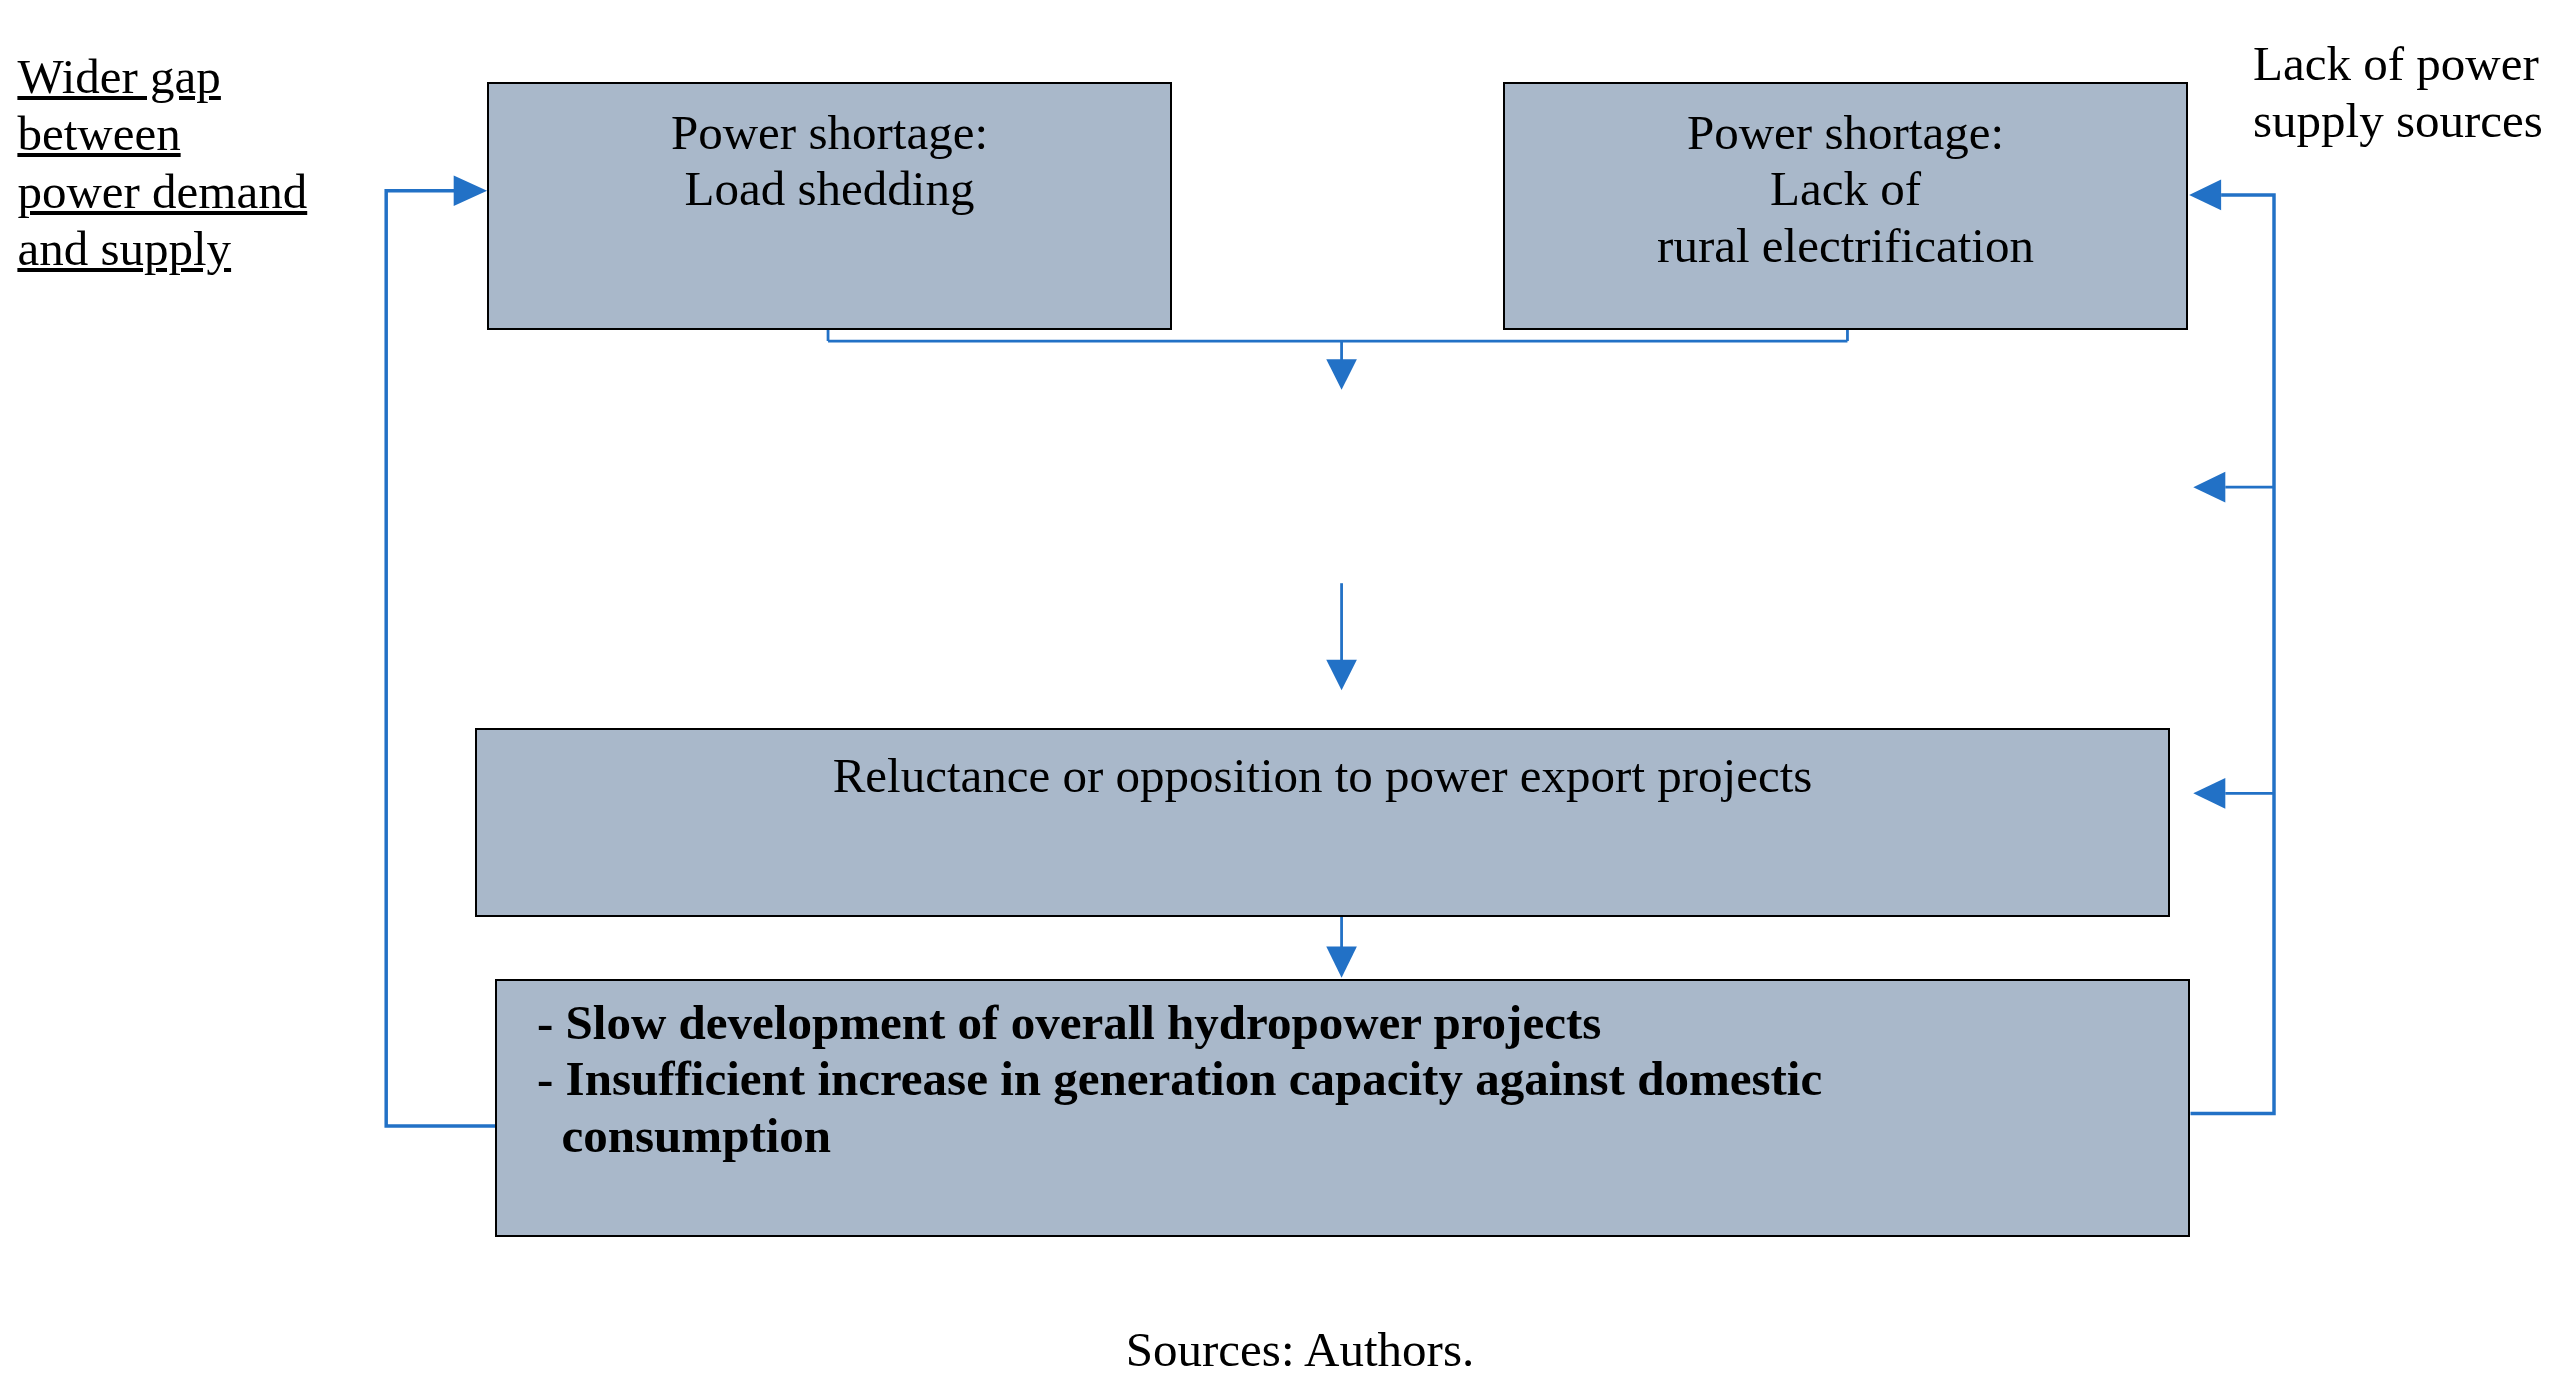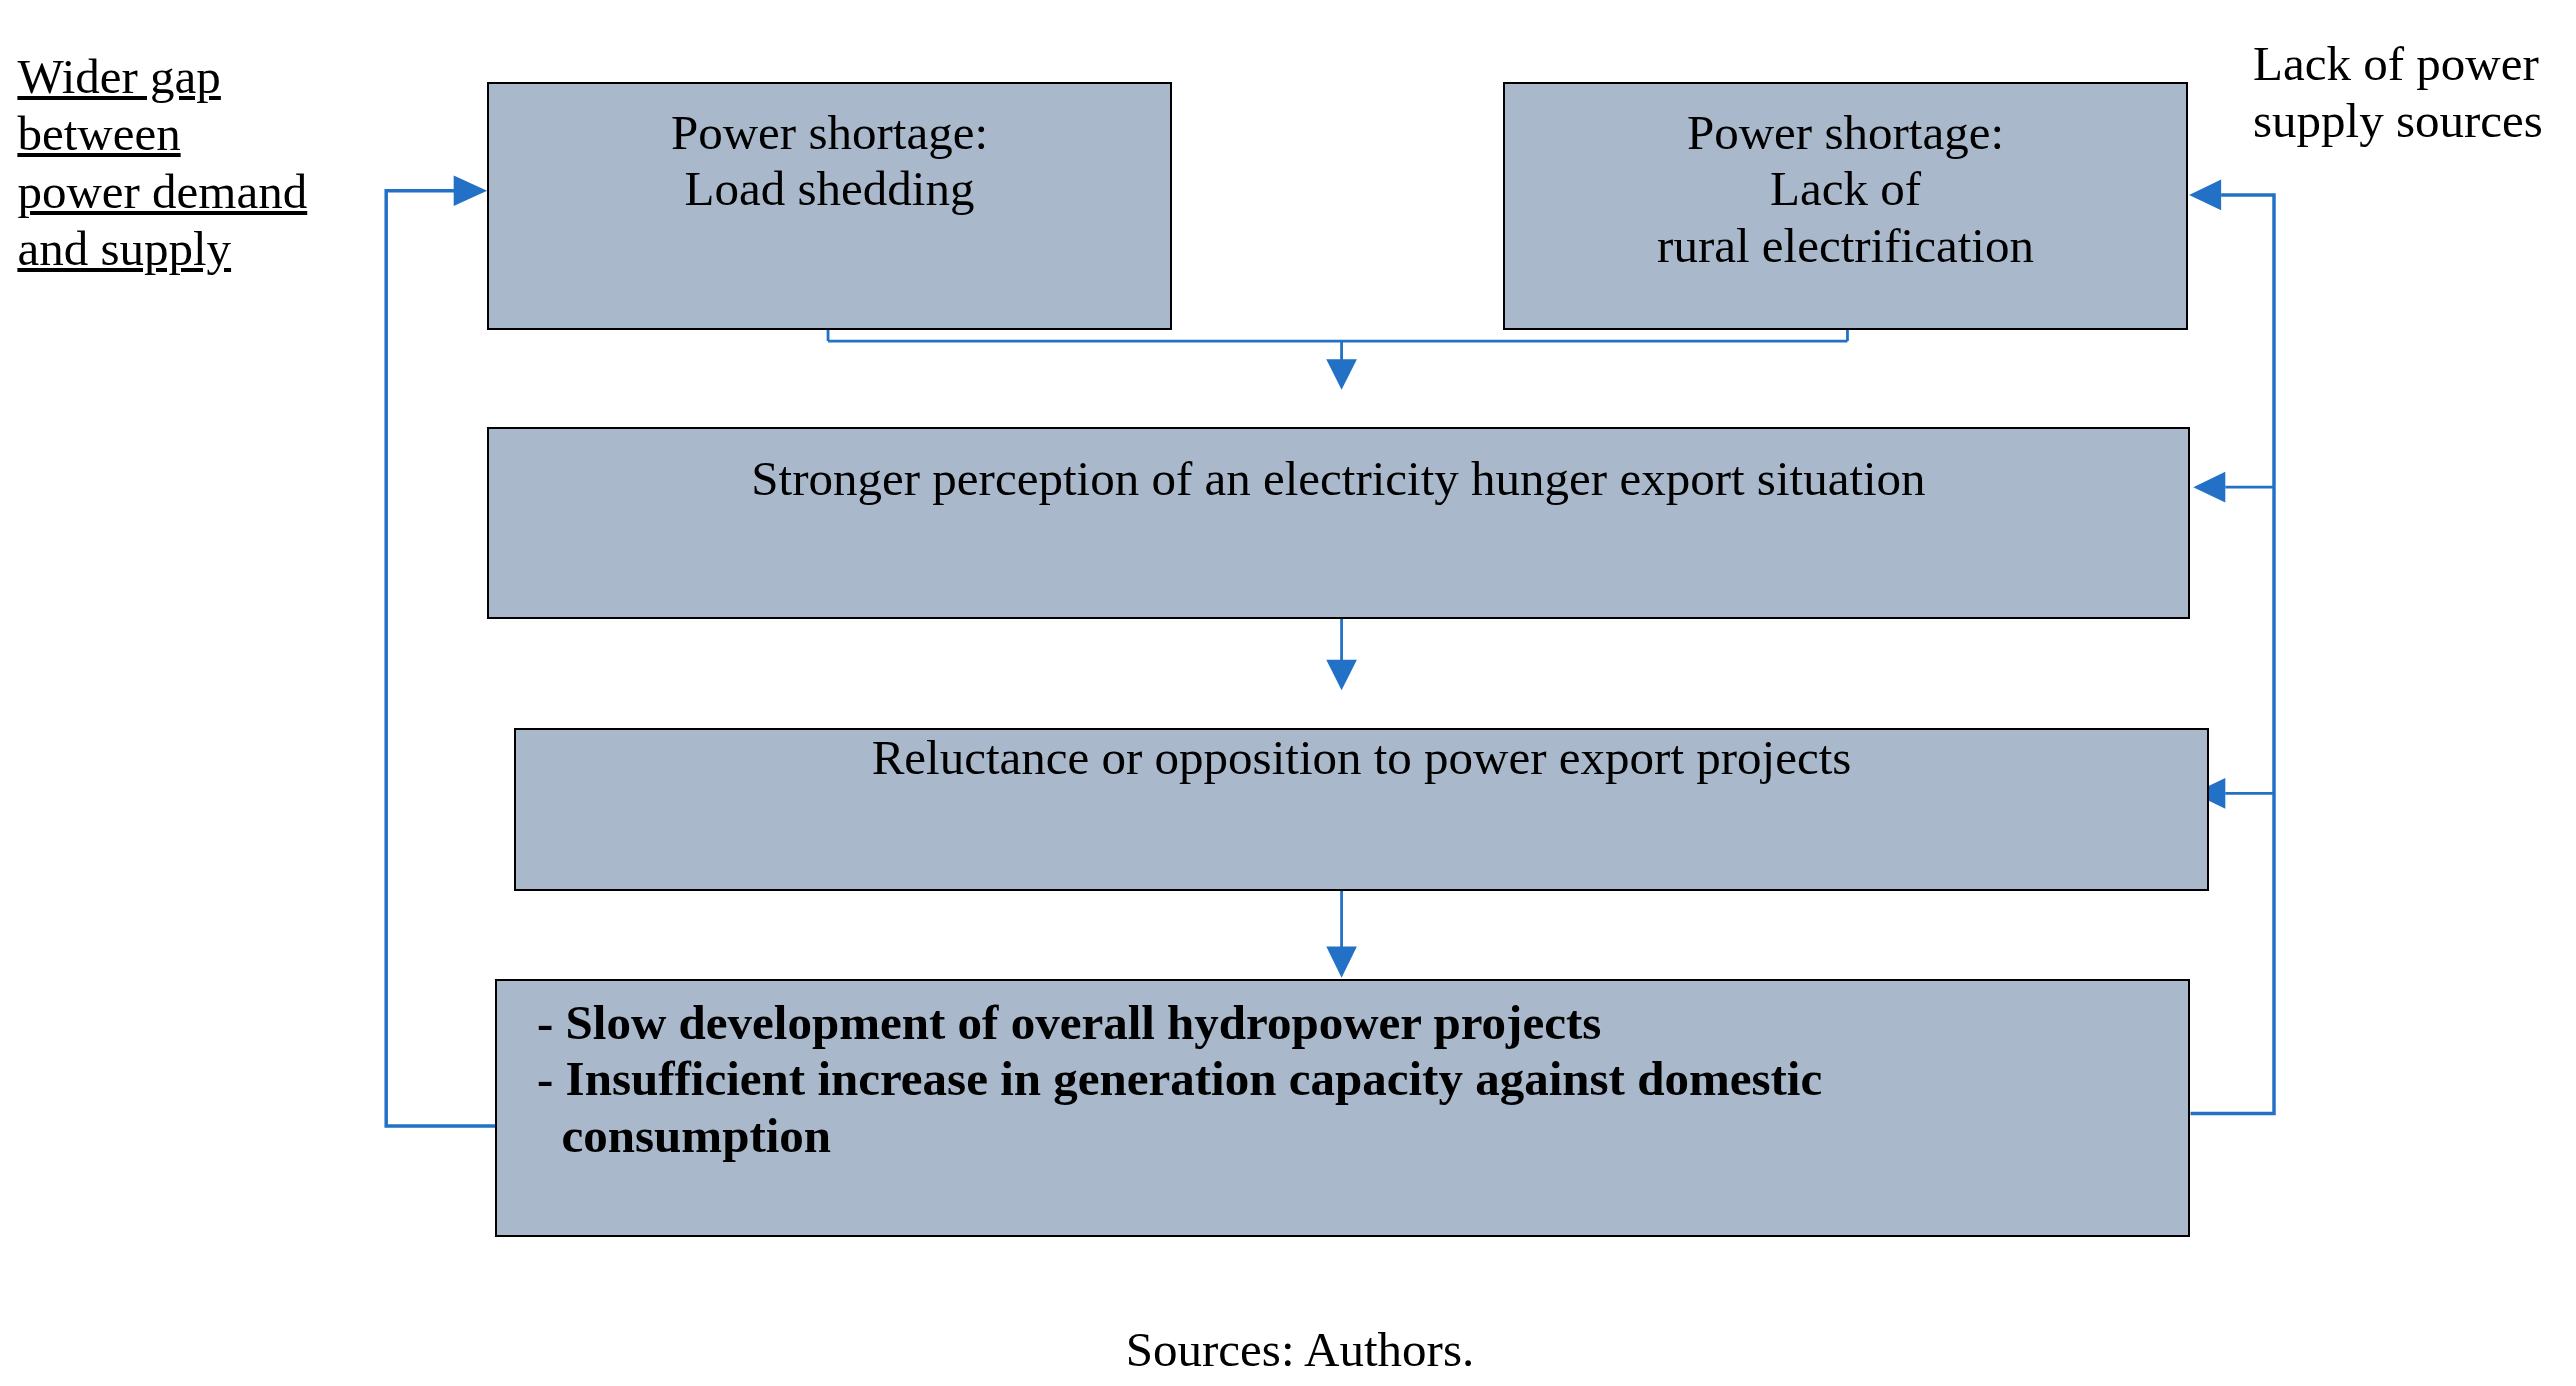--- a/index.html
+++ b/index.html
@@ -49,21 +49,21 @@
     left: 12px;
     top: 1321px;
     width: 2576px;
     text-align: center;
     font-size: 49px;
   }
   
   .box-load-shedding        { left: 487px;  top: 46px;   width: 685px;  height: 248px; padding-top: 21px; }
   .box-rural                { left: 1503px; top: 46px;   width: 685px;  height: 248px; padding-top: 21px; }
   .box-perception           { left: 487px;  top: 391px;  width: 1703px; height: 192px; padding-top: 22px; }
-  .box-reluctance           { left: 514px;  top: 692px;  width: 1695px; height: 163px; }
+  .box-reluctance           { left: 475px;  top: 692px;  width: 1695px; height: 189px; padding-top: 18px; }
   .box-consequences         { left: 495px;  top: 979px; width: 1695px; height: 258px; padding: 14px 28px 0 40px; font-weight: bold; }
   .left-note                { left: 17.4px;   top: 48px;   width: 431px; text-decoration: underline; }
   .right-note               { left: 2227px; top: 35px;   width: 341px; margin-left: 26px; }
 </style>
 </head>
 <body>
 
 <div class="canvas">
 
   <svg class="connector-layer" viewBox="0 0 3702 1993" xmlns="http://www.w3.org/2000/svg">
@@ -110,23 +110,20 @@
     <div class="box-text">Power shortage:
 Load shedding</div>
   </div>
 
   <div class="box center-text box-rural">
     <div class="box-text">Power shortage:
 Lack of
 rural electrification</div>
   </div>
 
-  <div class="box center-text box-perception">
-    <div class="box-text">Stronger perception of an electricity hunger export situation</div>
-  </div>
 
   <div class="box center-text box-reluctance">
     <div class="box-text">Reluctance or opposition to power export projects</div>
   </div>
 
   <div class="box box-consequences">
     <div class="box-text">- Slow development of overall hydropower projects
 - Insufficient increase in generation capacity against domestic
   consumption</div>
   </div>

